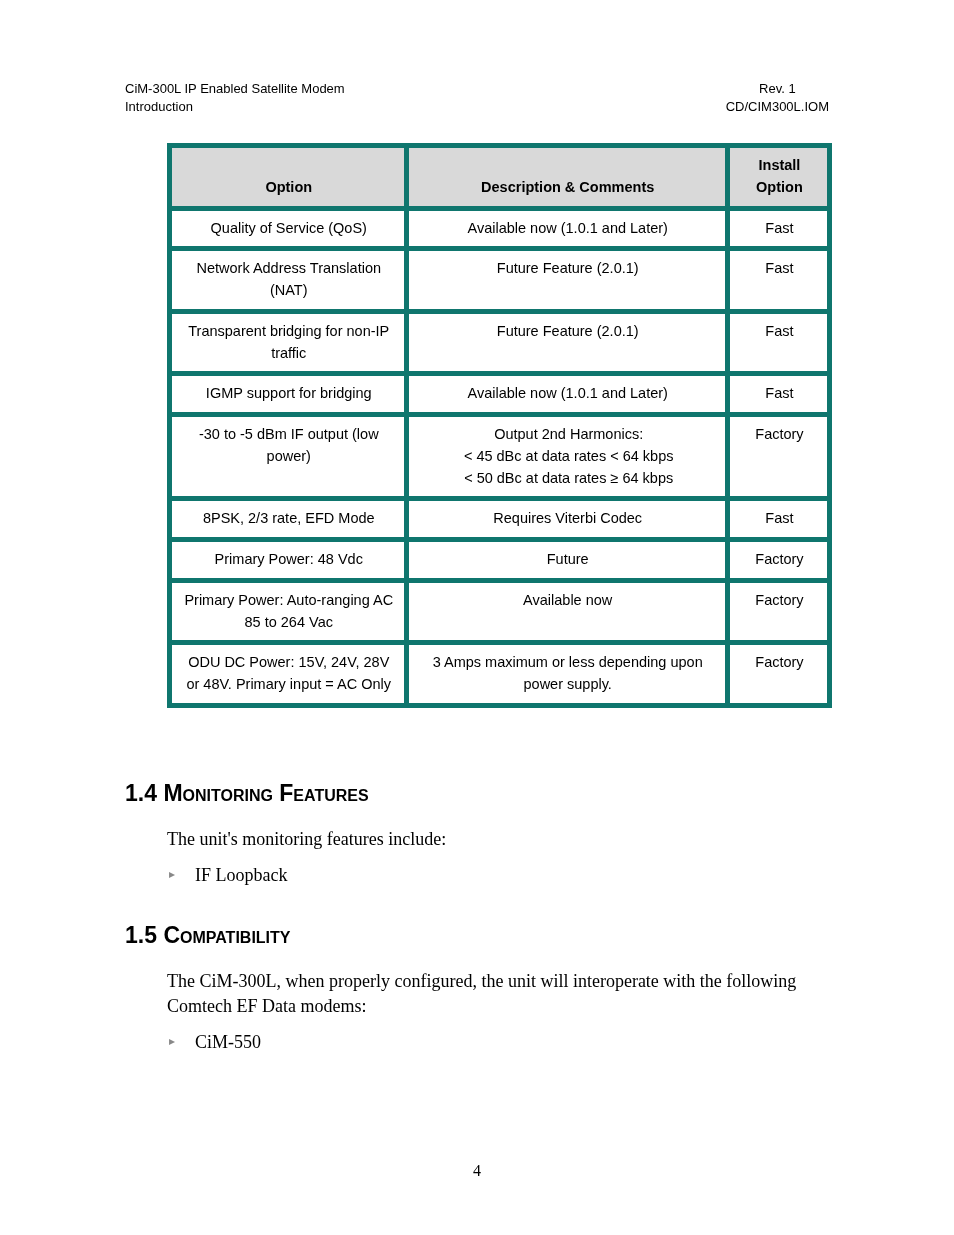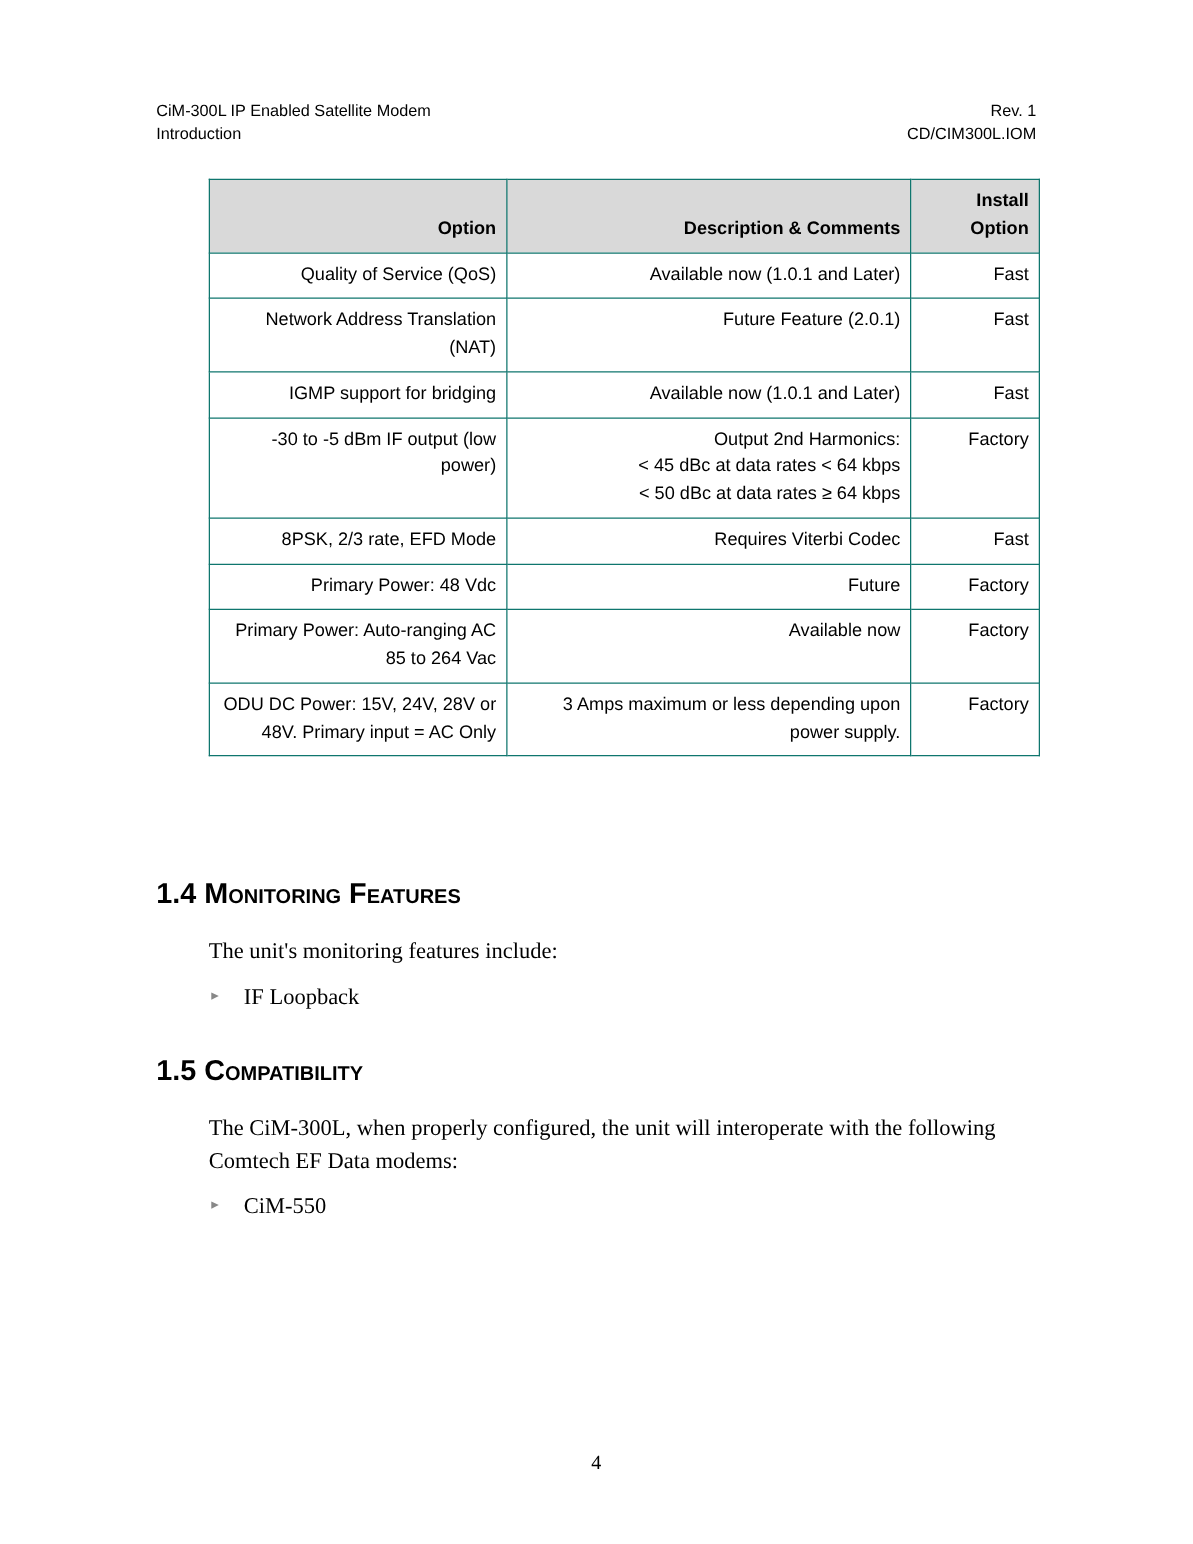--- a/index.html
+++ b/index.html
@@ -12,46 +12,46 @@
       position: relative;
       padding: 80px 125px 0 125px;
     }
     .header-row {
       display: flex;
       justify-content: space-between;
       font-size: 13px;
       line-height: 1.35;
       margin-bottom: 28px;
     }
-    .header-right { text-align: right; }
+    .header-right { text-align: center; }
     table {
       width: 665px;
       margin-left: 42px;
       border-collapse: collapse;
       font-size: 14.5px;
     }
     th, td {
-      border: 1px solid #0f766e;
-      text-align: right;
+      border: 5px solid #0f766e;
+      text-align: center;
       vertical-align: top;
       padding: 7px 8px 7px 10px;
       line-height: 1.5;
     }
     th {
       background: #d9d9d9;
       font-weight: bold;
       vertical-align: bottom;
     }
     .col-opt   { width: 234px; }
     .col-desc  { width: 318px; }
     .col-inst  { width: 101px; }
     .heading {
       font-size: 23px;
       font-weight: bold;
-      margin-top: 96px;
+      margin-top: 72px;
       margin-bottom: 20px;
     }
     .heading .sc { font-variant: small-caps; }
     .body-text {
       font-family: "Times New Roman", Times, serif;
       font-size: 18px;
       margin-left: 42px;
       line-height: 1.4;
       margin-bottom: 10px;
     }
@@ -113,20 +113,25 @@
       <td>Quality of Service (QoS)</td>
       <td>Available now (1.0.1 and Later)</td>
       <td>Fast</td>
     </tr>
     <tr>
       <td>Network Address Translation (NAT)</td>
       <td>Future Feature (2.0.1)</td>
       <td>Fast</td>
     </tr>
     <tr>
+      <td>Transparent bridging for non-IP traffic</td>
+      <td>Future Feature (2.0.1)</td>
+      <td>Fast</td>
+    </tr>
+    <tr>
       <td>IGMP support for bridging</td>
       <td>Available now (1.0.1 and Later)</td>
       <td>Fast</td>
     </tr>
     <tr>
       <td>-30 to -5 dBm IF output (low power)</td>
       <td style="white-space:pre-line;padding-left:12px;">Output 2nd Harmonics:
 &lt; 45 dBc at data rates &lt; 64 kbps
 &lt; 50 dBc at data rates ≥ 64 kbps</td>
       <td>Factory</td>

